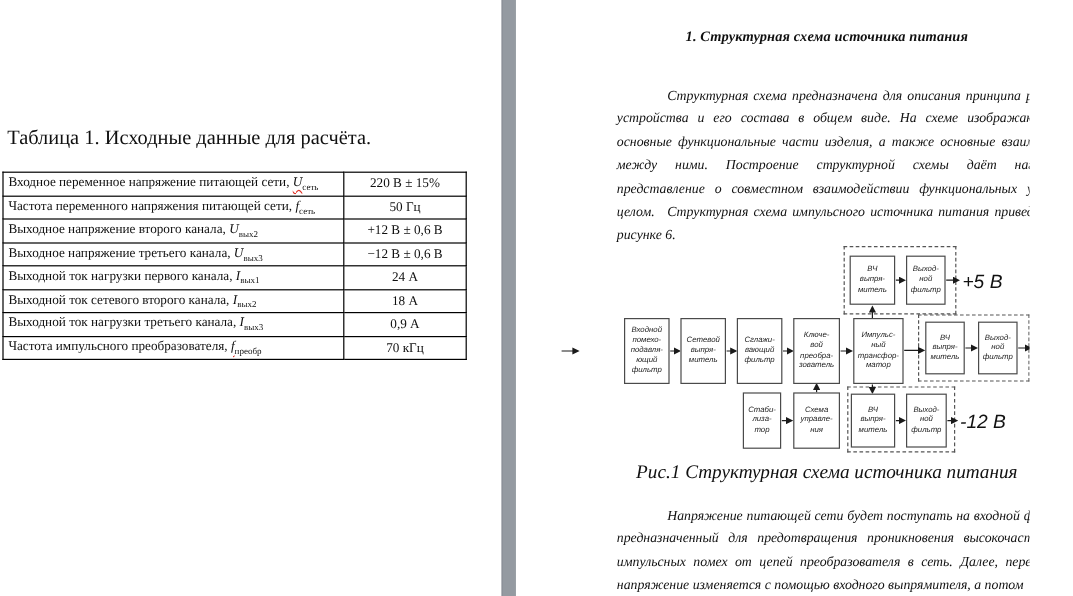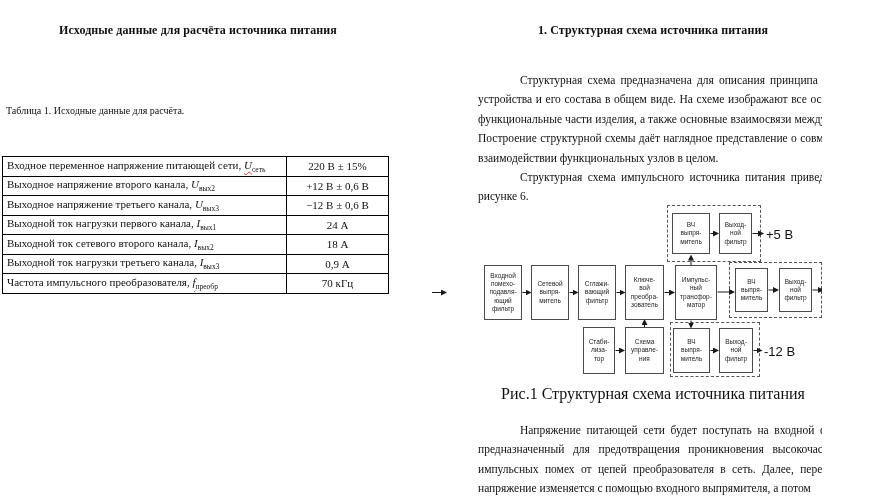--- a/index.html
+++ b/index.html
@@ -1,32 +1,32 @@
 <!DOCTYPE html>
 <html><head>
 <meta charset="utf-8">
 <style>
   * { margin:0; padding:0; box-sizing:border-box; }
   html,body { width:894px; height:497px; background:#fff; overflow:hidden; }
   #view { position:relative; width:894px; height:497px; font-family:"Liberation Serif", serif; color:#101010; }
 
   .page { position:absolute; top:0; height:497px; background:#ffffff; overflow:hidden; }
   #page-left  { left:0;   width:418px; }
-  #page-right { left:410px; width:412px; }
+  #page-right { left:446px; width:412px;font-style:italic; }
   #separator  { position:absolute; top:0; left:418px; width:12px; height:497px; background:#949aa1; border-left:1px solid #8a9097; border-right:1px solid #9aa0a6; }
 
   .doc-title { position:absolute; font-size:12px; font-weight:bold; text-align:center; letter-spacing:.1px; }
   .para { position:absolute; font-size:11.5px; line-height:19.4px; text-align:justify; text-indent:42px; }
-  .plain-line { position:absolute; font-size:10px; }
+  .plain-line { position:absolute; font-size:17px; }
 
   
   #lp-title { top:23px; left:0; width:396px; }
   #lp-p1 { top:57px; left:6px; width:384px; }
   #lp-tcap { top:105px; left:6px; }
-  #param-table { position:absolute; top:156px; left:2px; border-collapse:collapse; font-size:11px; }
+  #param-table { position:absolute; top:143px; left:2px; border-collapse:collapse; font-size:11px; }
   #param-table td { border:1px solid #000; height:19.5px; vertical-align:middle; padding:0 4px; }
   #param-table td.lab { width:284px; }
   #param-table td.val { width:102px; text-align:center; padding:0 2px;margin-left:16px; }
   #param-table i { font-family:"Liberation Serif", serif; }
   #param-table sub { font-size:7.5px; }
   .spell { text-decoration-line:underline; text-decoration-style:wavy; text-decoration-color:#e0362b; text-decoration-thickness:1px; text-underline-offset:2px; }
 
   
   #rp-title { top:23px; left:48px; width:390px; }
   #rp-p1 { top:71px; left:68px; width:380px; }
@@ -34,37 +34,40 @@
   #rp-cap { top:384px; left:53px; width:380px; text-align:center; font-size:16px; text-indent:0; }
   #rp-p3 { top:421px; left:68px; width:380px; }
 
   
   #diagram { position:absolute; top:203px; left:17px; width:447px; height:180px; }
   .dbox { position:absolute; border:1px solid #4a4a4a; background:#fff;
           display:flex; align-items:center; justify-content:center; text-align:center;
           font-family:"Liberation Sans", sans-serif; font-size:6.5px; line-height:1.25;
           white-space:pre-line; color:#1c1c1c; }
   .dgroup { position:absolute; border:1px dashed #555; background:transparent; }
-  .dout { position:absolute; font-family:"Liberation Sans", sans-serif; font-size:13px; color:#111; }
+  .dout { position:absolute; font-family:"Liberation Sans", sans-serif; font-size:16px; color:#111; }
   #diagram svg { position:absolute; top:0; left:0; }
 </style>
 </head>
 <body>
 
 <div id="view">
 
   <div class="page" id="page-left">
-    <div class="doc-title" id="lp-title">Исходные данные для расчёта источника питания</div>
     <div class="plain-line" id="lp-tcap">Таблица 1. Исходные данные для расчёта.</div>
 
     <table id="param-table">
       <tbody>
         <tr>
           <td class="lab"><span>Входное переменное напряжение питающей сети, </span><span class="sym spell"><i>U</i><sub>сеть</sub></span></td>
           <td class="val">220 В ± 15%</td>
+        </tr>
+        <tr>
+          <td class="lab"><span>Частота переменного напряжения питающей сети, </span><span class="sym"><i>f</i><sub>сеть</sub></span></td>
+          <td class="val">50 Гц</td>
         </tr>
         <tr>
           <td class="lab"><span>Выходное напряжение второго канала, </span><span class="sym"><i>U</i><sub>вых2</sub></span></td>
           <td class="val">+12 В ± 0,6 В</td>
         </tr>
         <tr>
           <td class="lab"><span>Выходное напряжение третьего канала, </span><span class="sym"><i>U</i><sub>вых3</sub></span></td>
           <td class="val">−12 В ± 0,6 В</td>
         </tr>
         <tr>

